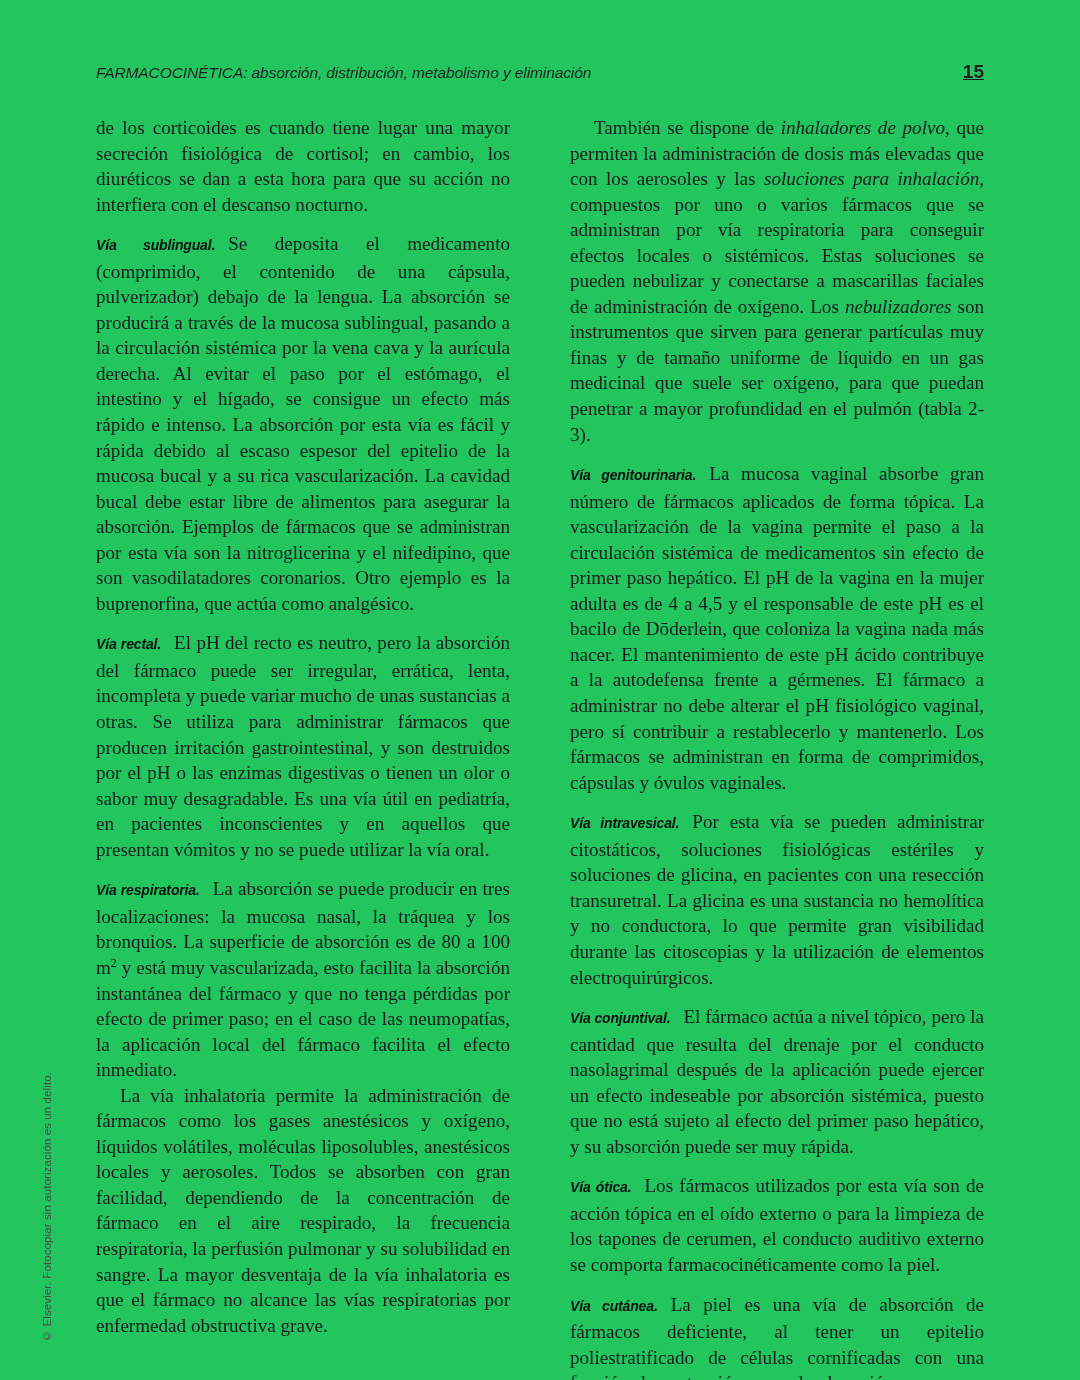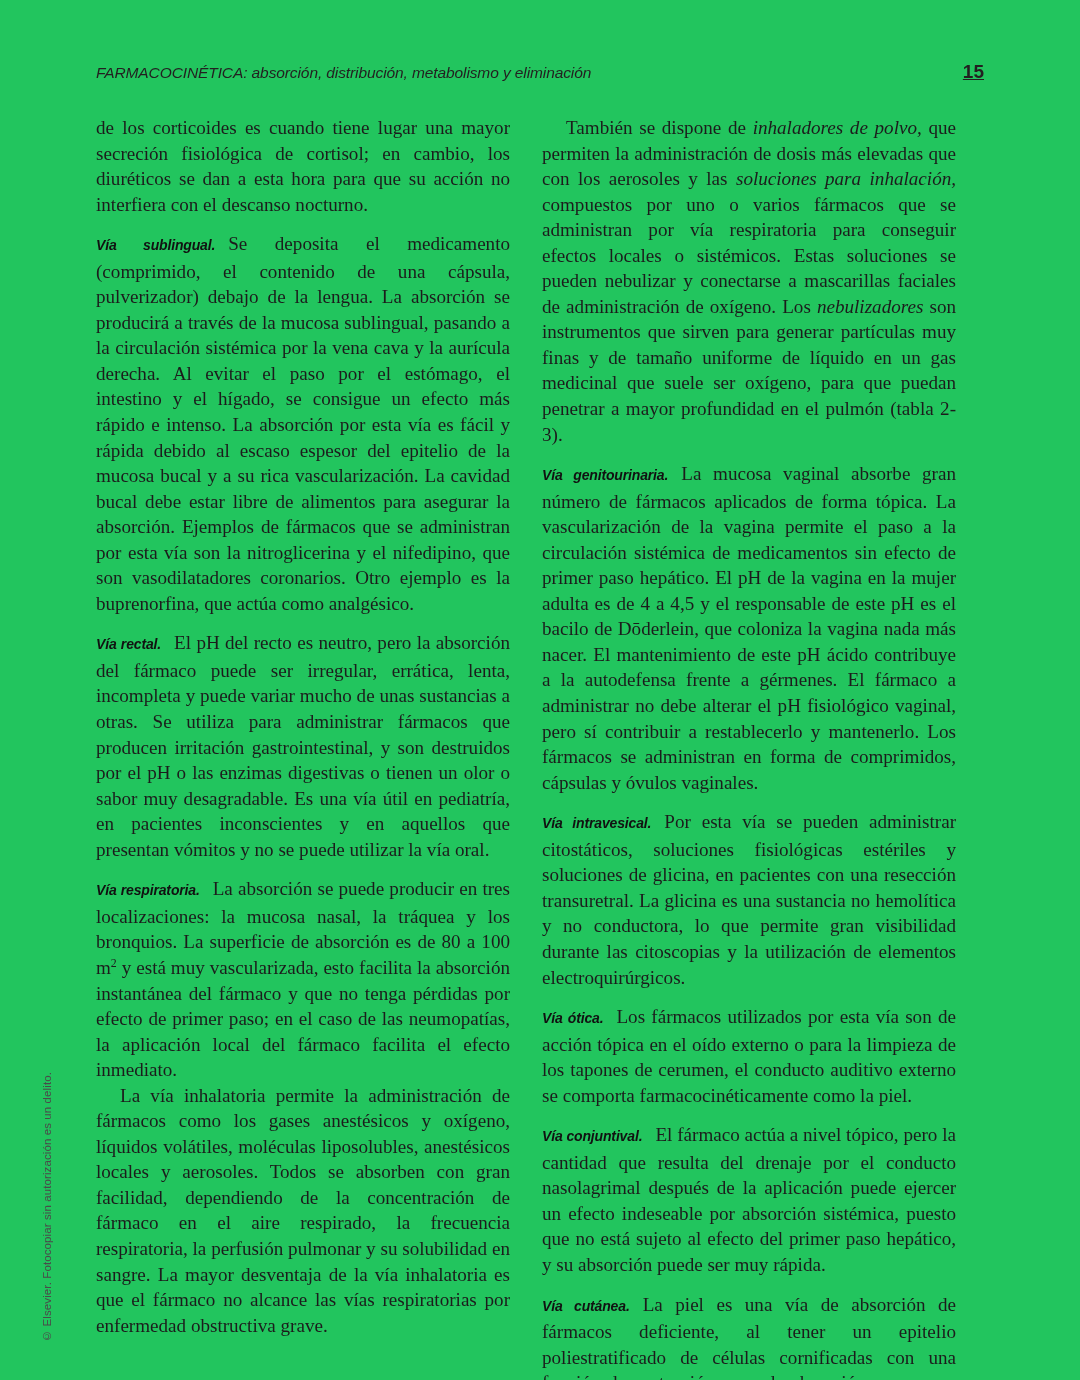--- a/index.html
+++ b/index.html
@@ -67,21 +67,21 @@
   }
 
   
   .body-area {
     position: absolute;
     left: 96px;
     top: 115px;
     width: 888px;
     height: 1230px;
     display: flex;
-    gap: 32px;
+    gap: 60px;
   }
   .column {
     width: 414px;
     height: 100%;
   }
 
   p.para {
     margin: 0;
     font-size: 19.1px;
     line-height: 25.55px;
@@ -170,25 +170,25 @@
 
       <p class="para gap flush">
         <span class="run-in">Vía genitourinaria.</span><span class="run-in-space"></span><span>La mucosa vaginal absorbe gran número de fármacos aplicados de forma tópica. La vascularización de la vagina permite el paso a la circulación sistémica de medicamentos sin efecto de primer paso hepático. El pH de la vagina en la mujer adulta es de 4 a 4,5 y el responsable de este pH es el bacilo de Dōderlein, que coloniza la vagina nada más nacer. El mantenimiento de este pH ácido contribuye a la autodefensa frente a gérmenes. El fármaco a administrar no debe alterar el pH fisiológico vaginal, pero sí contribuir a restablecerlo y mantenerlo. Los fármacos se administran en forma de comprimidos, cápsulas y óvulos vaginales.</span>
       </p>
 
       <p class="para gap flush">
         <span class="run-in">Vía intravesical.</span><span class="run-in-space"></span><span>Por esta vía se pueden administrar citostáticos, soluciones fisiológicas estériles y soluciones de glicina, en pacientes con una resección transuretral. La glicina es una sustancia no hemolítica y no conductora, lo que permite gran visibilidad durante las citoscopias y la utilización de elementos electroquirúrgicos.</span>
       </p>
 
       <p class="para gap flush">
-        <span class="run-in">Vía ótica.</span><span class="run-in-space"></span><span>Los fármacos utilizados por esta vía son de acción tópica en el oído externo o para la limpieza de los tapones de cerumen, el conducto auditivo externo se comporta farmacocinéticamente como la piel.</span>
+        <span class="run-in">Vía conjuntival.</span><span class="run-in-space"></span><span>El fármaco actúa a nivel tópico, pero la cantidad que resulta del drenaje por el conducto nasolagrimal después de la aplicación puede ejercer un efecto indeseable por absorción sistémica, puesto que no está sujeto al efecto del primer paso hepático, y su absorción puede ser muy rápida.</span>
       </p>
 
       <p class="para gap flush">
-        <span class="run-in">Vía conjuntival.</span><span class="run-in-space"></span><span>El fármaco actúa a nivel tópico, pero la cantidad que resulta del drenaje por el conducto nasolagrimal después de la aplicación puede ejercer un efecto indeseable por absorción sistémica, puesto que no está sujeto al efecto del primer paso hepático, y su absorción puede ser muy rápida.</span>
+        <span class="run-in">Vía ótica.</span><span class="run-in-space"></span><span>Los fármacos utilizados por esta vía son de acción tópica en el oído externo o para la limpieza de los tapones de cerumen, el conducto auditivo externo se comporta farmacocinéticamente como la piel.</span>
       </p>
 
       <p class="para gap flush">
         <span class="run-in">Vía cutánea.</span><span class="run-in-space"></span><span>La piel es una vía de absorción de fármacos deficiente, al tener un epitelio poliestratificado de células cornificadas con una función de protección y no de absorción, que no se deja atravesar por agua ni sustancias hidrosolubles; sin embargo, la piel hidratada es más permeable que la seca. Pocos son los fármacos que penetran con facilidad la piel intacta, pero hay sustancias, como el dimetilsulfóxido (DMSO), la N-N-dimetilformamida (DMF) y la N-N-dimetilcetamida (DMAC), que favorecen la absorción percutánea.</span>
       </p>
 
     </div>
   </div>
 </div>
 

